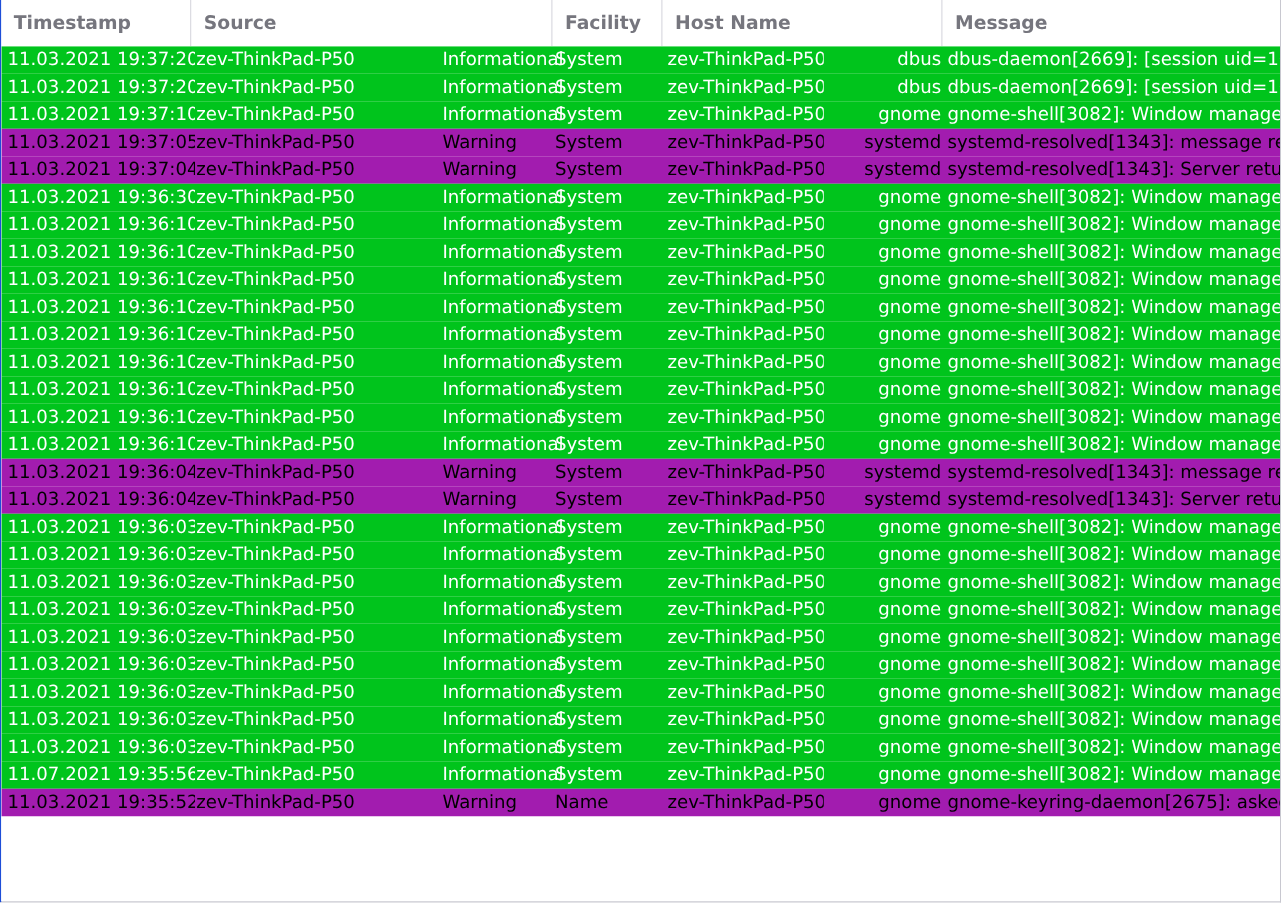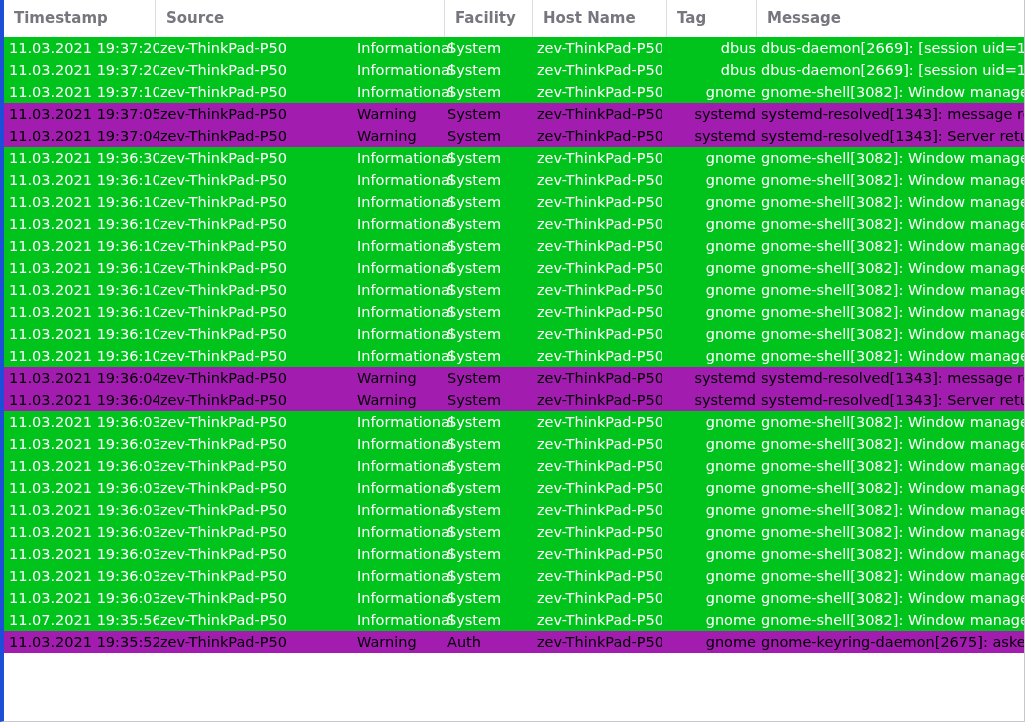--- a/index.html
+++ b/index.html
@@ -16,21 +16,21 @@
   }
 
   .log-panel {
     position: absolute;
     left: 0;
     top: 0;
     width: 1025px;
     height: 722px;
     box-sizing: border-box;
     background: #ffffff;
-    border-left: 4px solid #1d4ed8;
+    border-left: 1px solid #1d4ed8;
     border-right: 1px solid #c8c8d0;
     border-bottom: 1px solid #c8c8d0;
     overflow: hidden;
   }
 
   
   .table-header {
     position: relative;
     height: 37px;
     background: #ffffff;
@@ -111,21 +111,20 @@
 <body>
 
 <div class="log-panel">
 
   <div class="table-header">
     <div class="hcell h-time">Timestamp</div>
     <div class="hcell h-source sep">Source</div>
     <div class="hcell h-severity sep">Severity</div>
     <div class="hcell h-host sep">Host Name</div>
     <div class="hcell h-facility sep">Facility</div>
-    <div class="hcell h-tag sep">Tag</div>
     <div class="hcell h-message sep">Message</div>
   </div>
 
   <div class="table-body" id="table-body">
       <div class="row info">
         <div class="cell c-time">11.03.2021 19:37:20</div>
         <div class="cell c-source">zev-ThinkPad-P50</div>
         <div class="cell c-severity">Informational</div>
         <div class="cell c-facility">System</div>
         <div class="cell c-host">zev-ThinkPad-P50</div>
@@ -363,21 +362,21 @@
         <div class="cell c-severity">Informational</div>
         <div class="cell c-facility">System</div>
         <div class="cell c-host">zev-ThinkPad-P50</div>
         <div class="cell c-tag">gnome</div>
         <div class="cell c-message">gnome-shell[3082]: Window manager warn</div>
       </div>
       <div class="row warn">
         <div class="cell c-time">11.03.2021 19:35:52</div>
         <div class="cell c-source">zev-ThinkPad-P50</div>
         <div class="cell c-severity">Warning</div>
-        <div class="cell c-facility">Auth</div>
+        <div class="cell c-facility">Name</div>
         <div class="cell c-host">zev-ThinkPad-P50</div>
         <div class="cell c-tag">gnome</div>
         <div class="cell c-message">gnome-keyring-daemon[2675]: asked to re</div>
       </div>
       <div class="spacer" style="height: 68px;"></div>
     </div>
 
 </div>
 
 </body></html>

